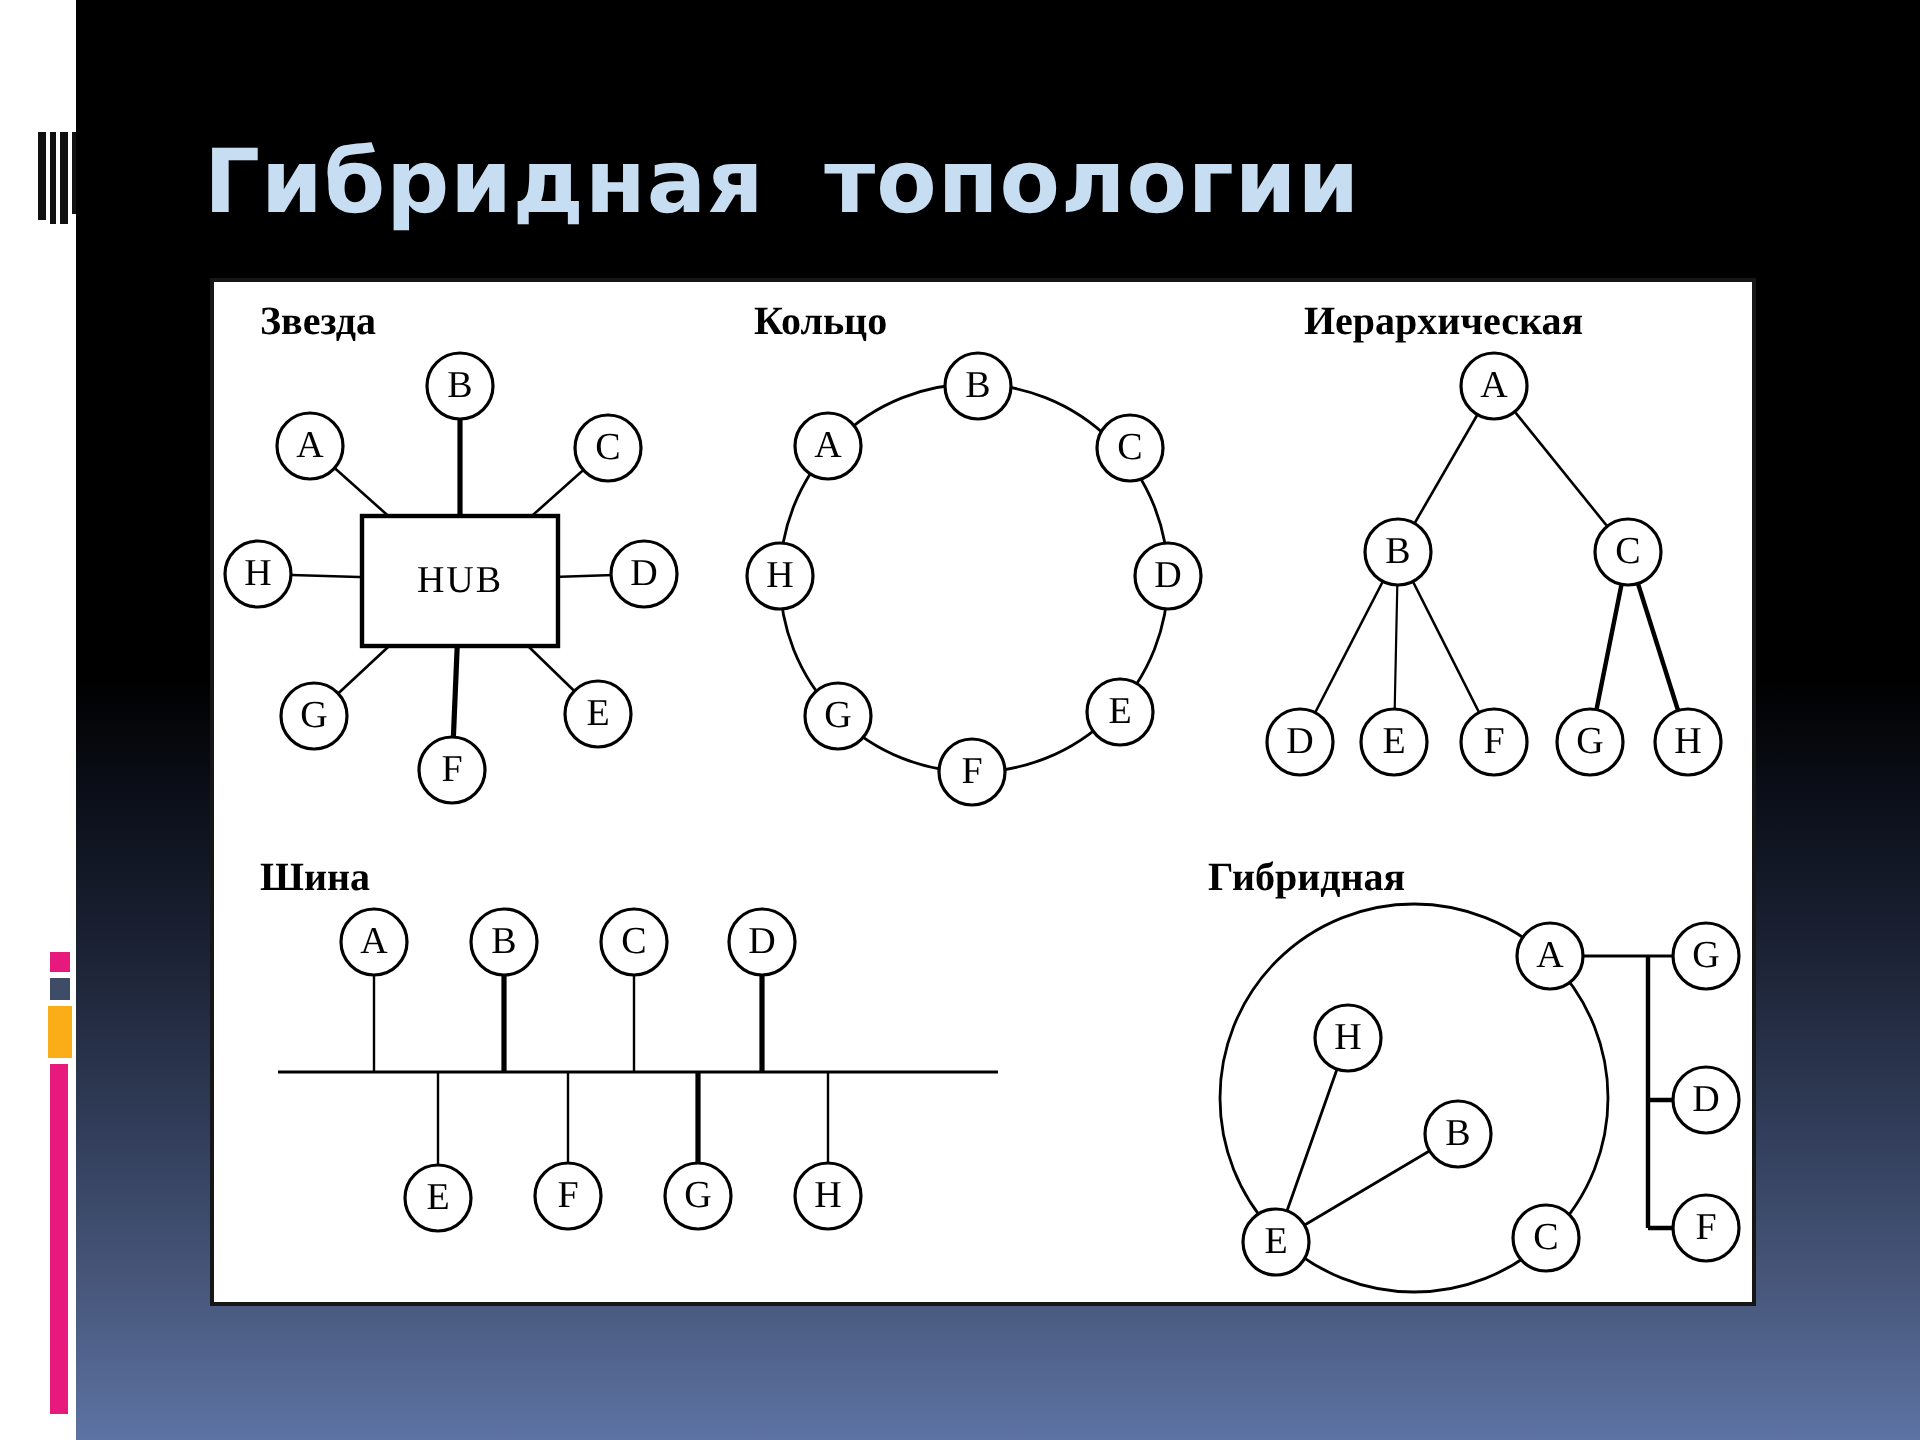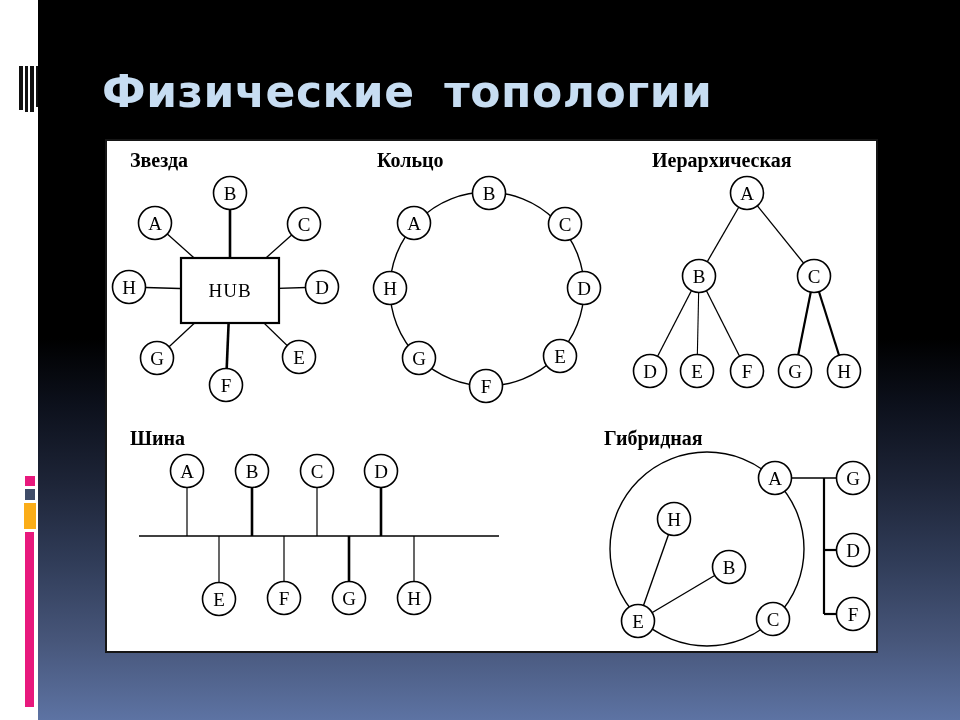--- a/index.html
+++ b/index.html
@@ -62,21 +62,21 @@
       <div class="bar"></div>
       <div class="bar"></div>
       <div class="bar"></div>
     </div>
     <div class="accent sq-pink"></div>
     <div class="accent sq-slate"></div>
     <div class="accent sq-orange"></div>
     <div class="accent bar-pink"></div>
   </div>
 
-  <h1 class="title">Физические топологии</h1>
+  <h1 class="title">Гибридная топологии</h1>
 
   <div class="panel">
     <svg id="diagram-svg" width="769" height="510" viewBox="0 0 769 510" xmlns="http://www.w3.org/2000/svg">
         <g>
           <line x1="123" y1="52" x2="123" y2="149" class="edge" stroke-width="2.6"></line>
           <line x1="119" y1="244" x2="123" y2="149" class="edge" stroke-width="2.6"></line>
           <line x1="22" y1="146" x2="123" y2="149" class="edge" stroke-width="1.3"></line>
           <line x1="215" y1="146" x2="123" y2="149" class="edge" stroke-width="1.3"></line>
           <line x1="48" y1="82" x2="123" y2="149" class="edge" stroke-width="1.3"></line>
           <line x1="197" y1="83" x2="123" y2="149" class="edge" stroke-width="1.3"></line>

